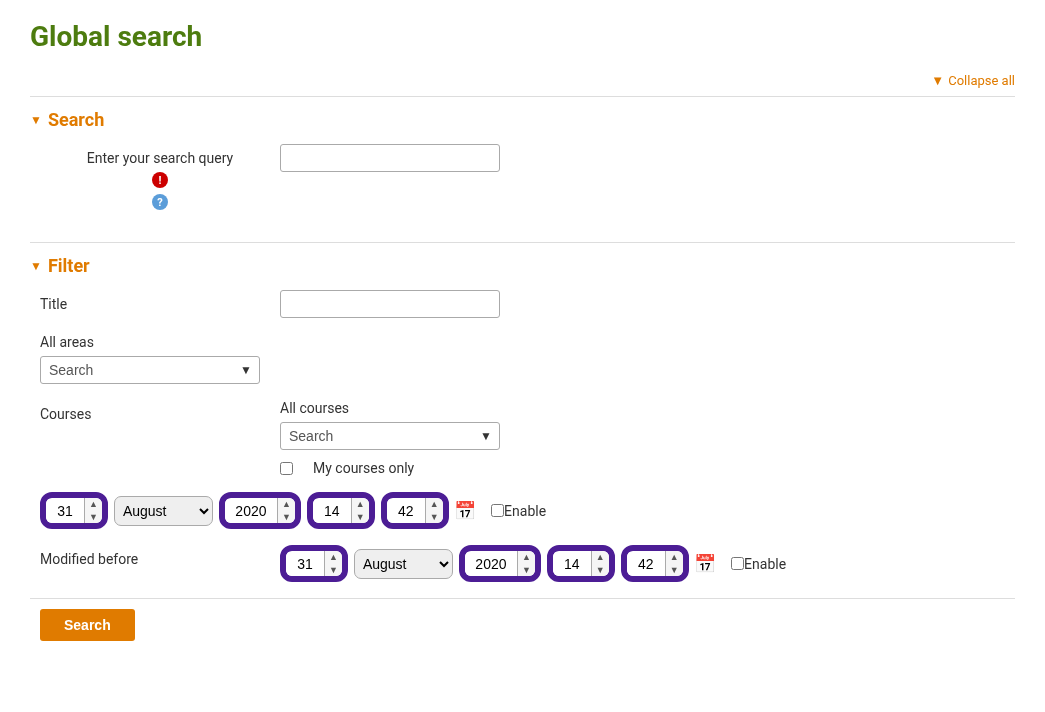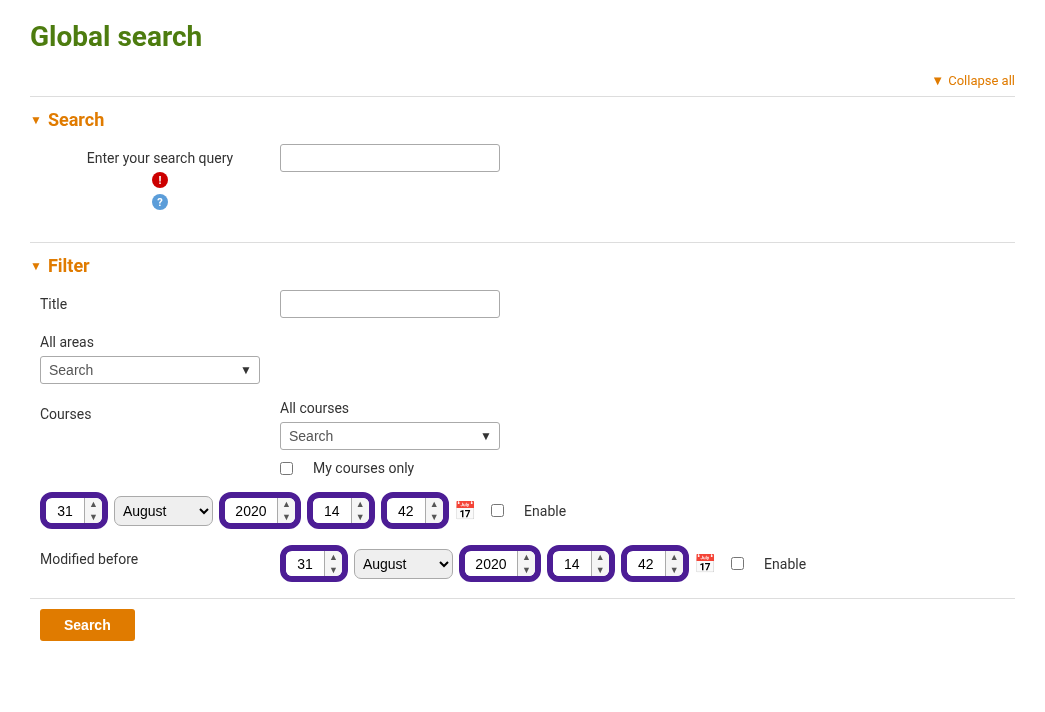--- a/index.html
+++ b/index.html
@@ -154,21 +154,21 @@
       flex-wrap: wrap;
     }
     .calendar-icon {
       color: #e07b00;
       font-size: 18px;
       cursor: pointer;
     }
     .enable-checkbox {
       display: flex;
       align-items: center;
-      gap: 20px;
+      gap: 0;
       font-size: 14px;
       padding-left: 8px;
     }
     .search-button {
       background: #e07b00;
       color: #fff;
       border: none;
       border-radius: 3px;
       padding: 8px 24px;
       font-size: 14px;

